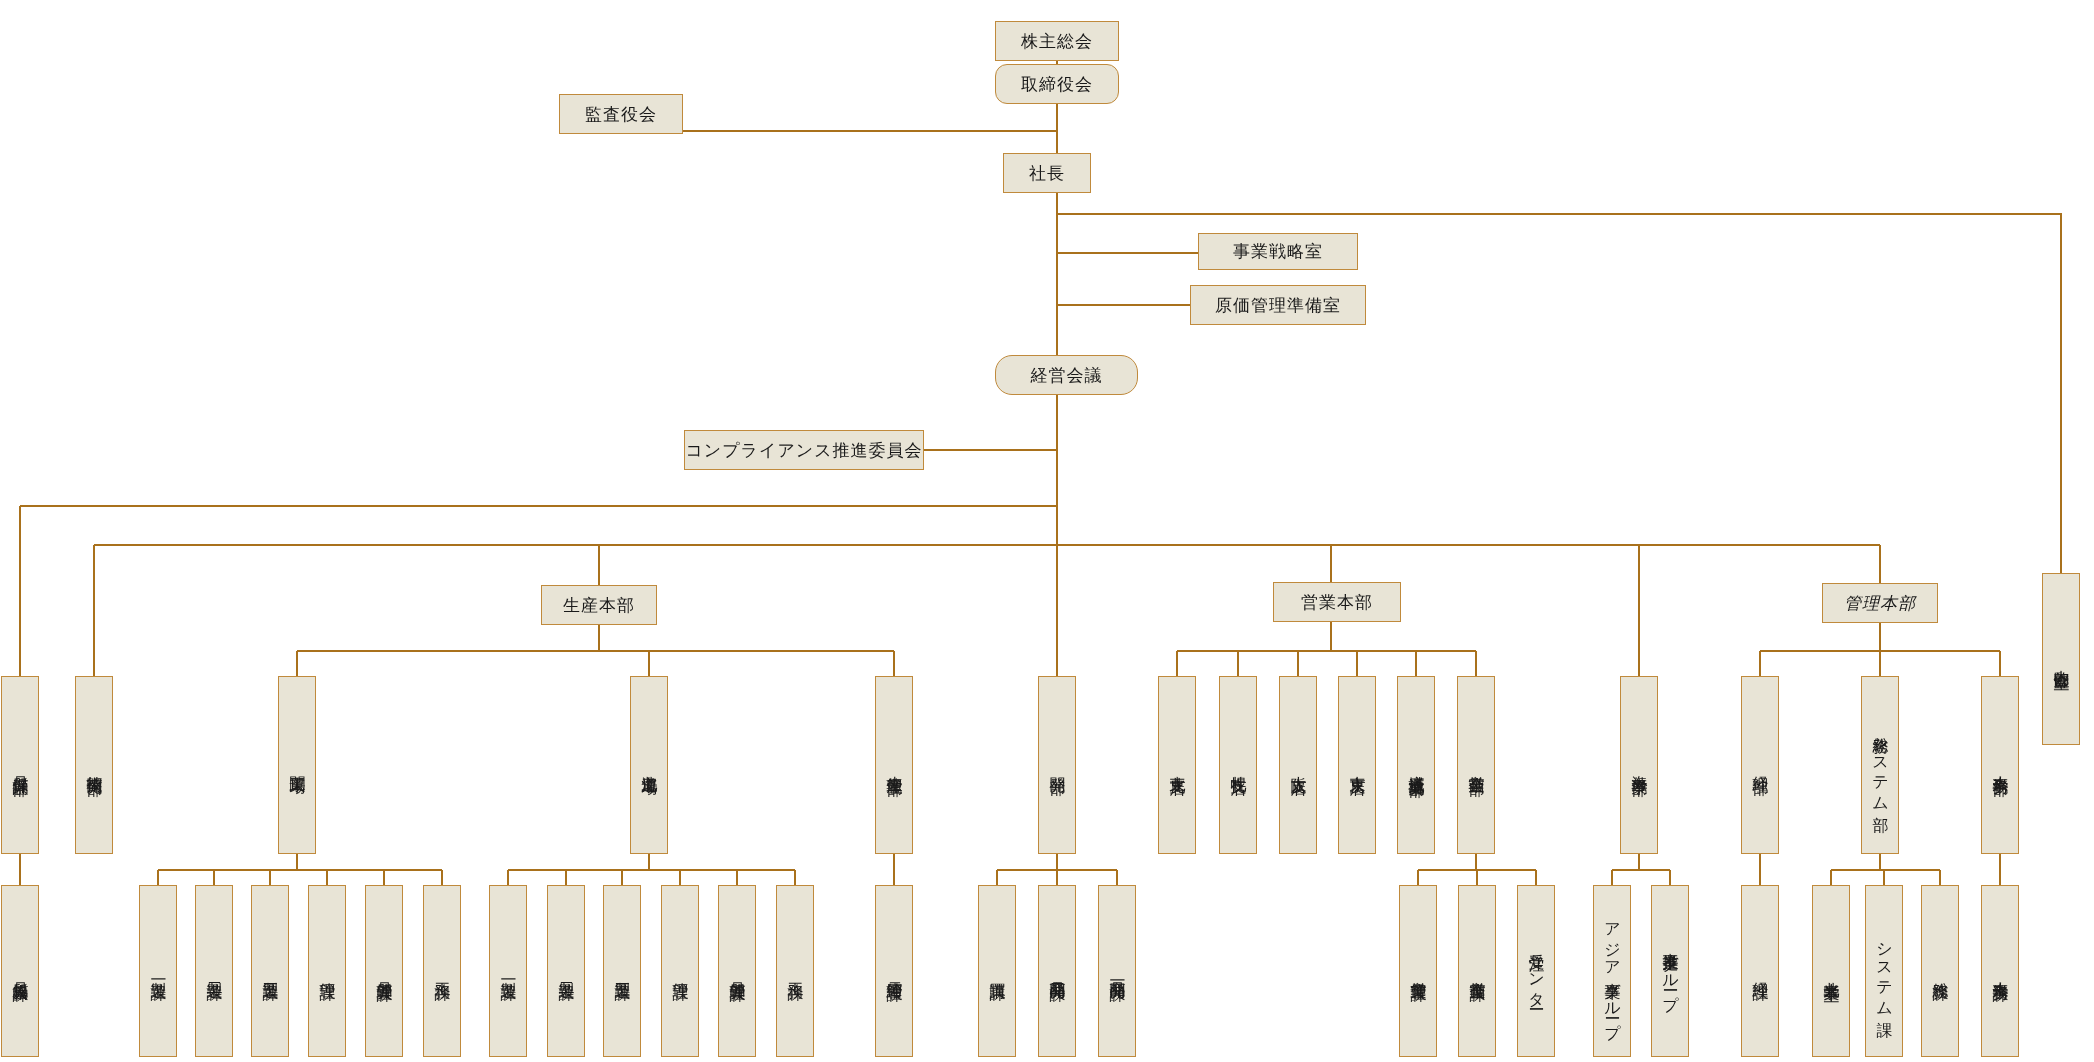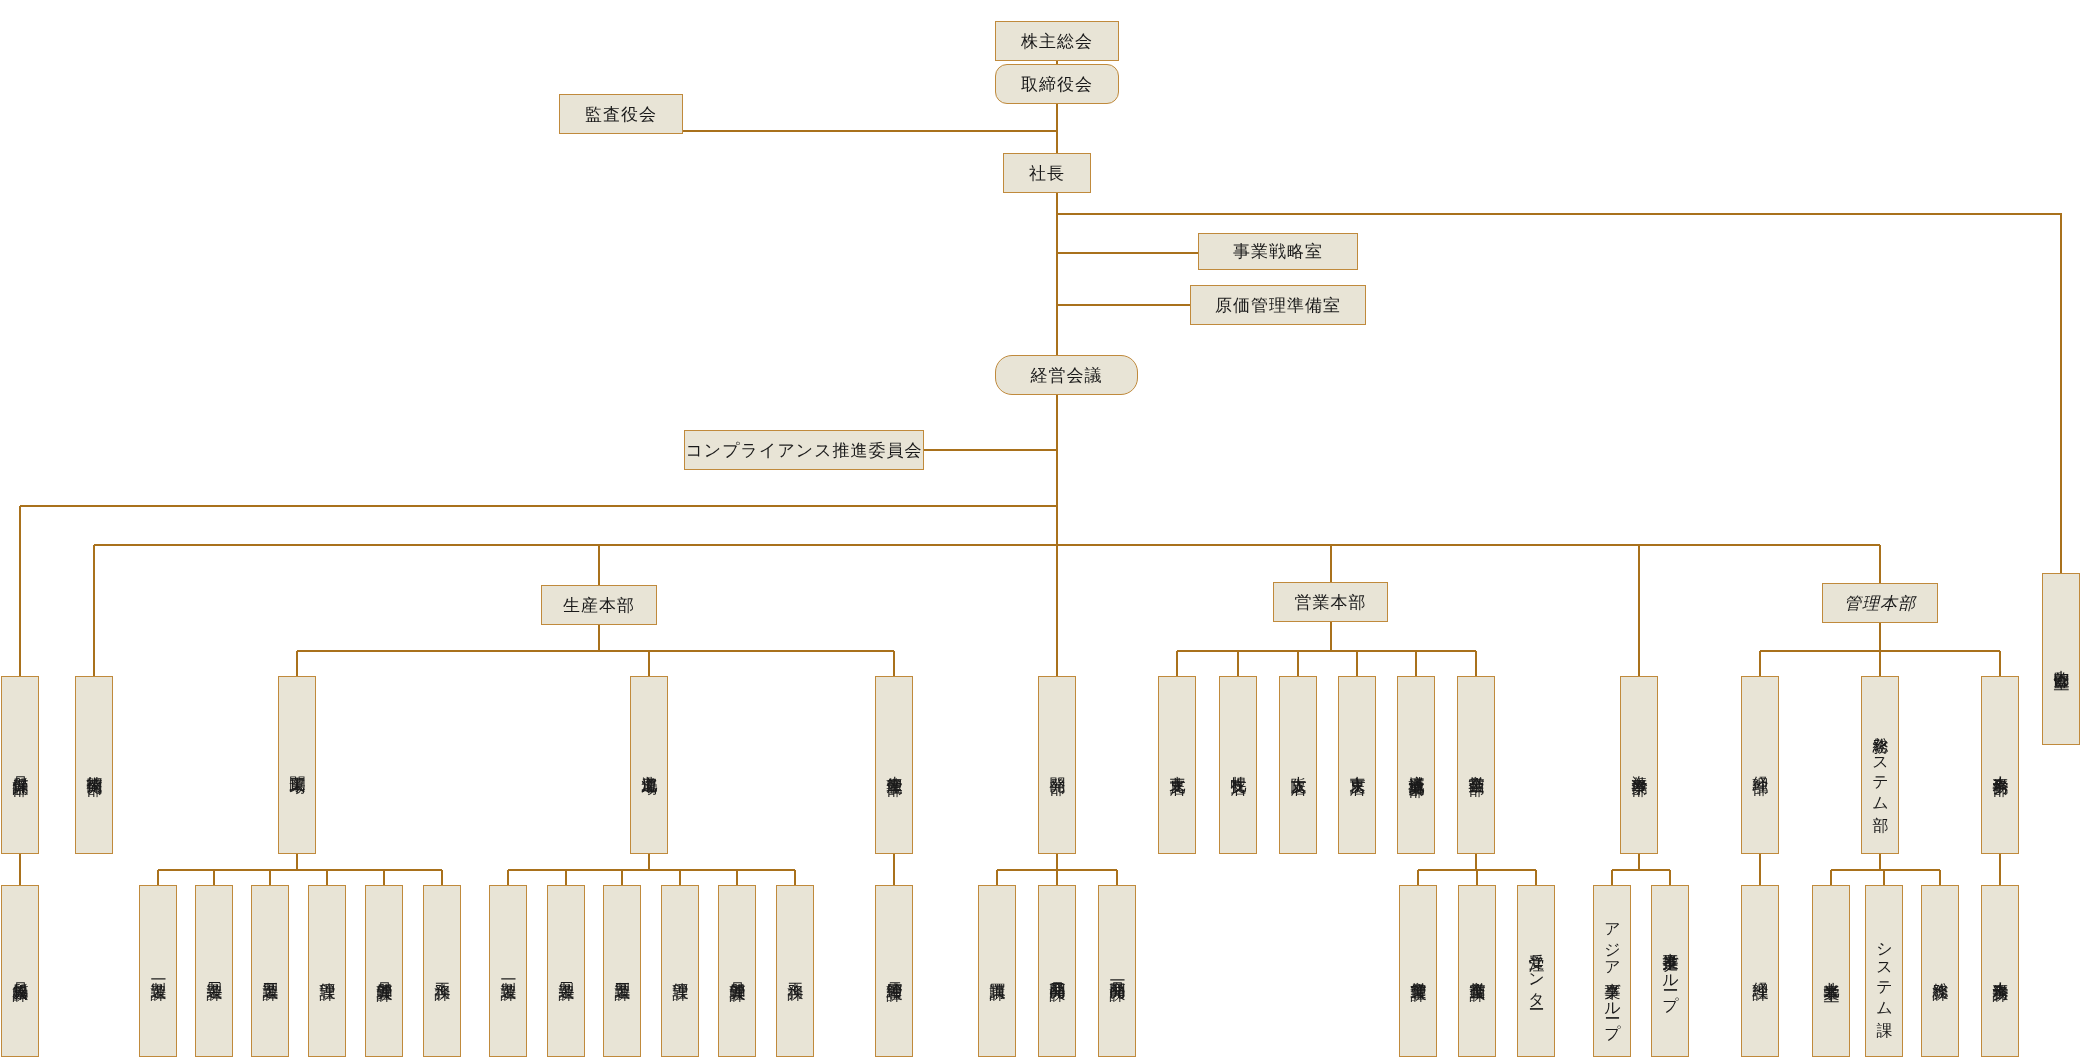--- a/index.html
+++ b/index.html
@@ -163,21 +163,21 @@
   <div class="vbox" style="left:718px; top:885px; width:38px; height:172px;">品質管理課</div>
   <div class="vbox" style="left:776px; top:885px; width:38px; height:172px;">工務課</div>
   <div class="vbox" style="left:875px; top:676px; width:38px; height:178px;">生産管理部</div>
   <div class="vbox" style="left:875px; top:885px; width:38px; height:172px;">需給管理課</div>
 
   <div class="vbox" style="left:1038px; top:676px; width:38px; height:178px;">開発部</div>
   <div class="vbox" style="left:978px; top:885px; width:38px; height:172px;">購買課</div>
   <div class="vbox" style="left:1038px; top:885px; width:38px; height:172px;">商品開発二課</div>
   <div class="vbox" style="left:1098px; top:885px; width:38px; height:172px;">商品開発一課</div>
 
-  <div class="hbox" style="left:1273px; top:582px; width:115px; height:40px;text-align:center;">営業本部</div>
+  <div class="hbox" style="left:1273px; top:582px; width:128px; height:40px;text-align:center;">営業本部</div>
   <div class="vbox" style="left:1158px; top:676px; width:38px; height:178px;">東北支店</div>
   <div class="vbox" style="left:1219px; top:676px; width:38px; height:178px;">札幌支店</div>
   <div class="vbox" style="left:1279px; top:676px; width:38px; height:178px;">大阪支店</div>
   <div class="vbox" style="left:1338px; top:676px; width:38px; height:178px;">東京支店</div>
   <div class="vbox" style="left:1397px; top:676px; width:38px; height:178px;">広域流通営業部</div>
   <div class="vbox" style="left:1457px; top:676px; width:38px; height:178px;">営業企画部</div>
   <div class="vbox" style="left:1399px; top:885px; width:38px; height:172px;">営業管理課</div>
   <div class="vbox" style="left:1458px; top:885px; width:38px; height:172px;">営業企画課</div>
   <div class="vbox" style="left:1517px; top:885px; width:38px; height:172px;">受注センター</div>
 

